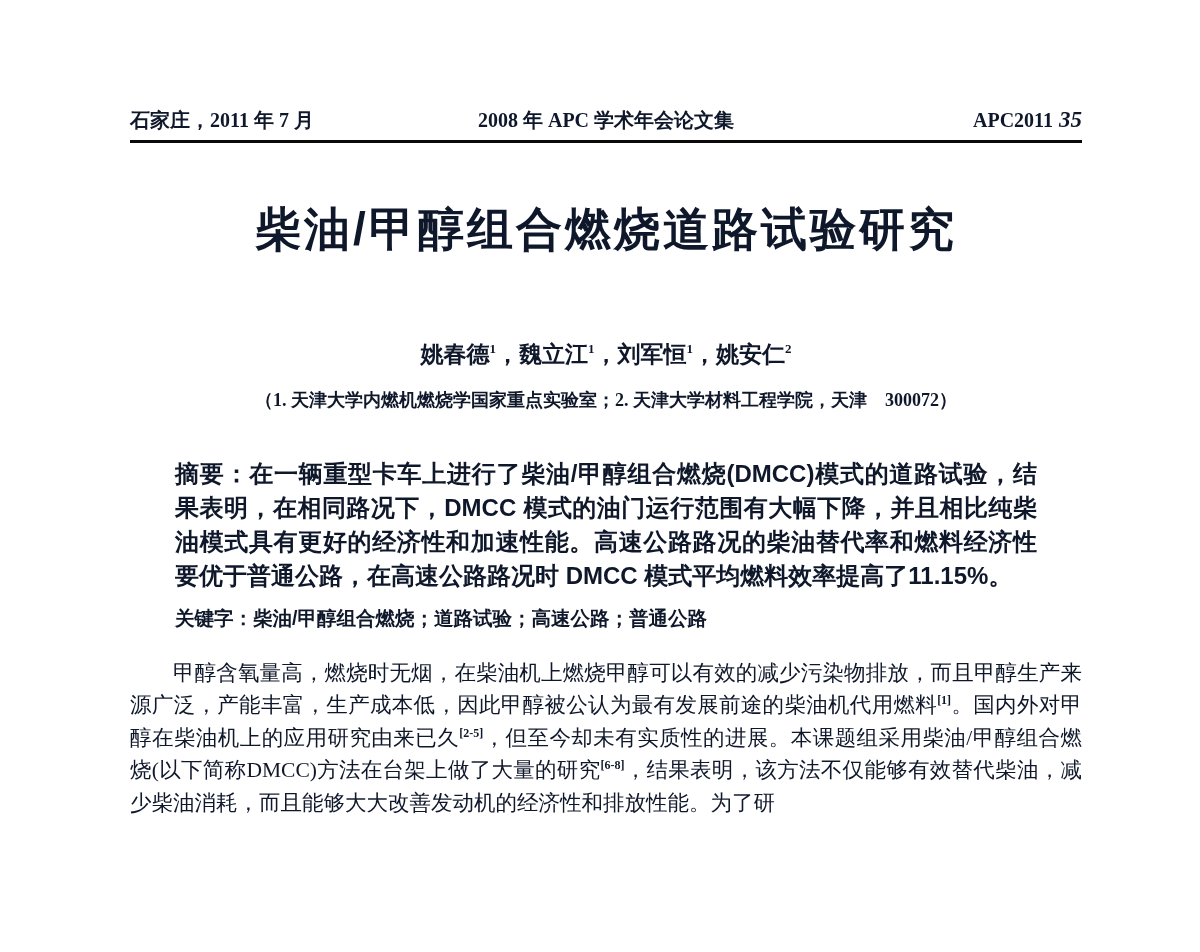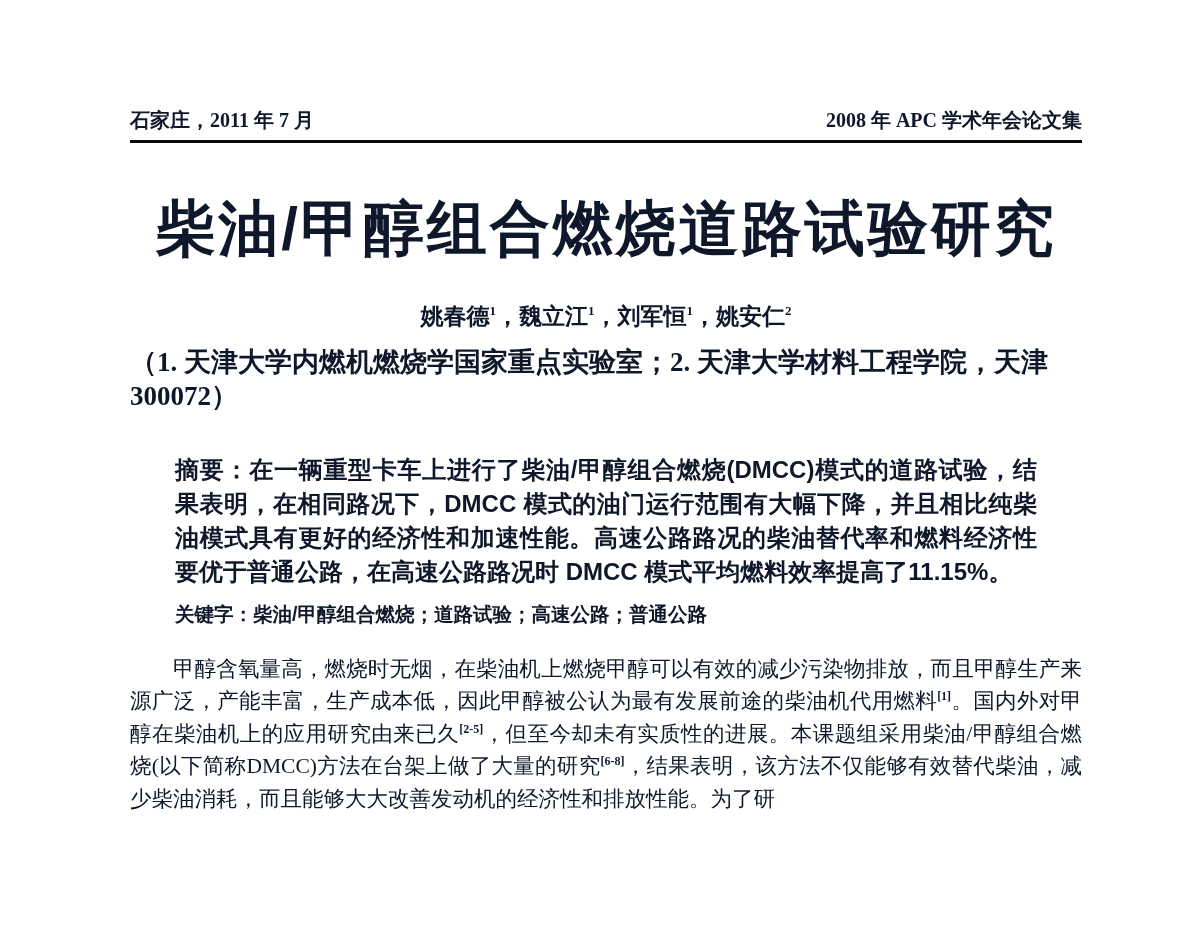--- a/index.html
+++ b/index.html
@@ -37,41 +37,42 @@
   }
   .header-rule {
     margin-top: 6px;
     border-bottom: 3px solid #0a0a0a;
   }
   
   .paper-title {
     margin-top: 56px;
     text-align: center;
     font-family: "Liberation Sans", "DejaVu Sans", sans-serif;
-    font-size: 60px;
+    font-size: 46px;
     font-weight: 800;
     letter-spacing: 3px;
     line-height: 60px;
   }
   .authors-line {
-    margin-top: 40px;
+    margin-top: 78px;
     text-align: center;
     font-size: 23px;
     font-weight: 700;
     line-height: 36px;
   }
   .authors-line sup {
     font-size: 13px;
     font-weight: 700;
     vertical-align: super;
     line-height: 0;
   }
   .affiliation {
     margin-top: 10px;
-    font-size: 27px;
+    text-align: center;
+    font-size: 18px;
     font-weight: 700;
     line-height: 34px;
   }
   
   .abstract-block {
     margin: 40px 45px 0 45px;
     font-family: "Liberation Sans", "DejaVu Sans", sans-serif;
     font-size: 24px;
     font-weight: 700;
     line-height: 34px;
@@ -107,20 +108,21 @@
 </style>
 </head>
 <body>
 
 <div class="page">
   <div class="content">
 
     <div class="running-header">
       <span class="hl">石家庄，2011 年 7 月</span>
       <span class="hc">2008 年 APC 学术年会论文集</span>
+      <span class="hr"><span>APC2011</span><span class="page-number">35</span></span>
     </div>
     <div class="header-rule"></div>
 
     <h1 class="paper-title">柴油/甲醇组合燃烧道路试验研究</h1>
 
     <div class="authors-line">
       <span>姚春德</span><sup>1</sup><span>，</span><span>魏立江</span><sup>1</sup><span>，</span><span>刘军恒</span><sup>1</sup><span>，</span><span>姚安仁</span><sup>2</sup>
     </div>
 
     <div class="affiliation">（1. 天津大学内燃机燃烧学国家重点实验室；2. 天津大学材料工程学院，天津　300072）</div>

